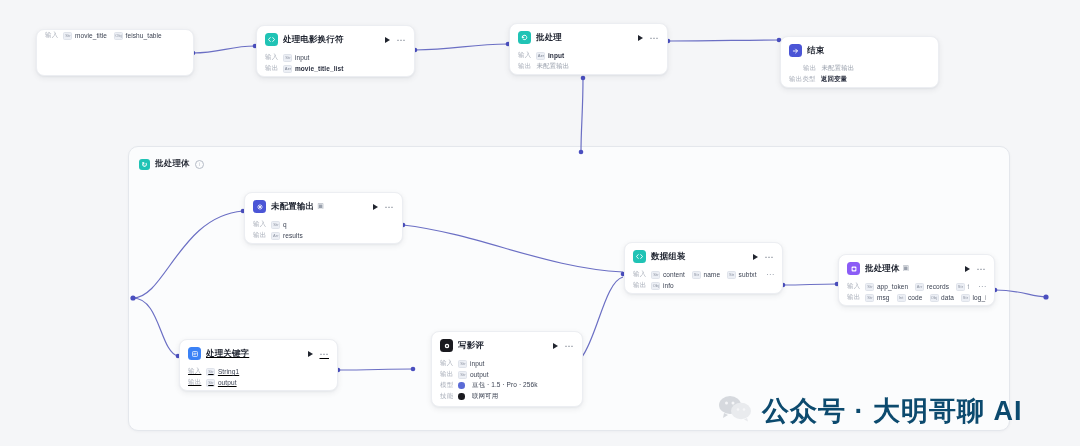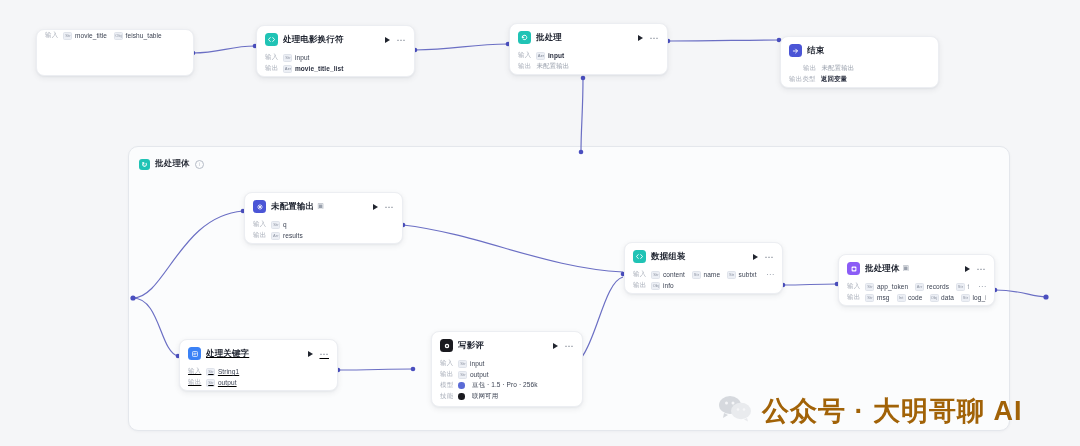--- a/index.html
+++ b/index.html
@@ -190,21 +190,21 @@
     flex: 0 0 auto;
     display: inline-block;
   }
   
   .watermark {
     position: absolute;
     display: flex;
     align-items: center;
     gap: 10px;
     z-index: 6;
-    color: #a16207;
+    color: #0c4a6e;
     font-size: 27px;
     font-weight: bold;
     letter-spacing: 1px;
     white-space: nowrap;
     pointer-events: none;
   }
   .wm-icon { display: block; }
 </style>
 </head>
 <body>

